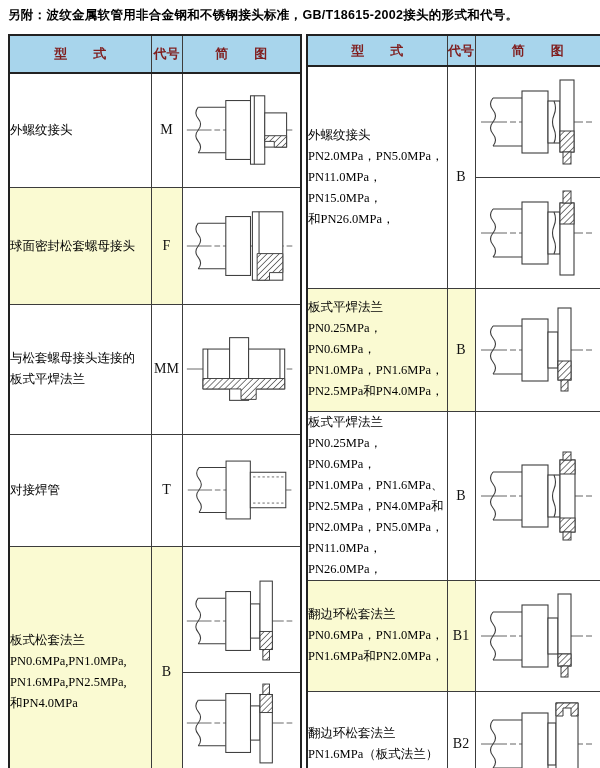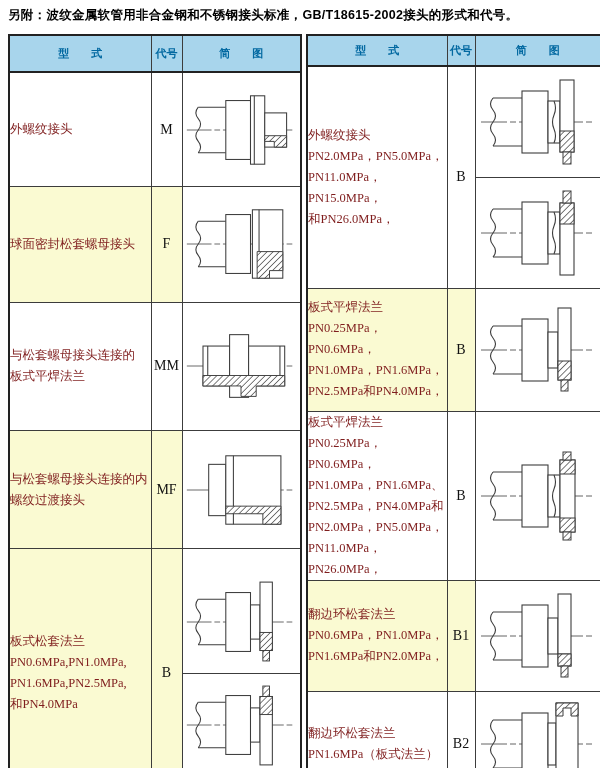--- a/index.html
+++ b/index.html
@@ -20,30 +20,30 @@
   }
   .wrap { display: flex; gap: 4px; margin-left: 8px; }
   table.jt {
     border-collapse: collapse;
     table-layout: fixed;
     border: 2px solid var(--border-dark);
   }
   table.jt td, table.jt th { border: 1px solid var(--line); padding: 0; }
   table.jt th {
     background: var(--hdr);
-    font-size: 11px;
+    font-size: 13px;
     font-weight: bold;
     height: 31px;
     border-bottom: 2px solid var(--border-dark);
-    color: #0369a1;
+    color: #7f1d1d;
   }
   td.type {
     font-family: "Liberation Serif", serif;
     font-size: 12.5px;
-    color: #7f1d1d;
+    color: #000000;
     white-space: pre-line;
     line-height: 1.68;
     padding: 4px 3px 4px 8px;
     vertical-align: middle;
   }
   td.code {
     font-family: "Liberation Serif", serif;
     font-size: 14px;
     color: #111;
     text-align: center;
@@ -139,37 +139,35 @@
             <line class="k" x1="25" y1="24" x2="25" y2="66"></line>
             <rect class="w" x="48" y="12" width="20" height="66"></rect>
             <rect class="w" x="68" y="24" width="38" height="42"></rect>
             <line class="k" x1="101" y1="24" x2="101" y2="66"></line>
             <polygon class="h" points="20,55 106,55 106,66 76,66 76,77 60,77 60,66 20,66"></polygon>
           </svg>
         </div>
             </td>
       </tr>
 
-      <tr style="height:98px">
-        <td class="type hl">与松套螺母接头连接的内
-螺纹过渡接头</td>
-        <td class="code hl">MF</td>
-        <td class="diag">
-              <div class="single">
-          <svg class="d" width="114" height="90" viewBox="0 0 120 90">
-            <path class="cl" d="M3 45 H117" stroke-dasharray="26 3 6 3"></path>
-            <rect class="w" x="26" y="18" width="18" height="54"></rect>
-            <rect class="w" x="44" y="9" width="58" height="72"></rect>
-            <line class="k" x1="52" y1="9" x2="52" y2="81"></line>
-            <polygon class="h" points="44,62 102,62 102,81 83,81 83,70 44,70"></polygon>
-          </svg>
-        </div>
-            </td>
-      </tr>
-
+
+      <tr style="height:92px">
+        <td class="type">对接焊管</td>
+        <td class="code">T</td>
+        <td class="diag">
+              <div class="single">
+          <svg class="d" width="114" height="84" viewBox="0 0 120 90">
+            <path class="cl" d="M3 45 H117" stroke-dasharray="26 3 6 3"></path>
+            <use href="#hose"></use>
+            <rect class="w" x="70" y="26" width="38" height="38"></rect>
+            <path class="cl" d="M73 31 H106 M73 59 H106" stroke-dasharray="2.5 2.5"></path>
+          </svg>
+        </div>
+            </td>
+      </tr>
 
       <tr style="height:206px">
         <td class="type hl">板式松套法兰
 PN0.6MPa,PN1.0MPa,
 PN1.6MPa,PN2.5MPa,
 和PN4.0MPa</td>
         <td class="code hl">B</td>
         <td class="diag">
           <div class="views">
             <div class="view" style="height:102px">

